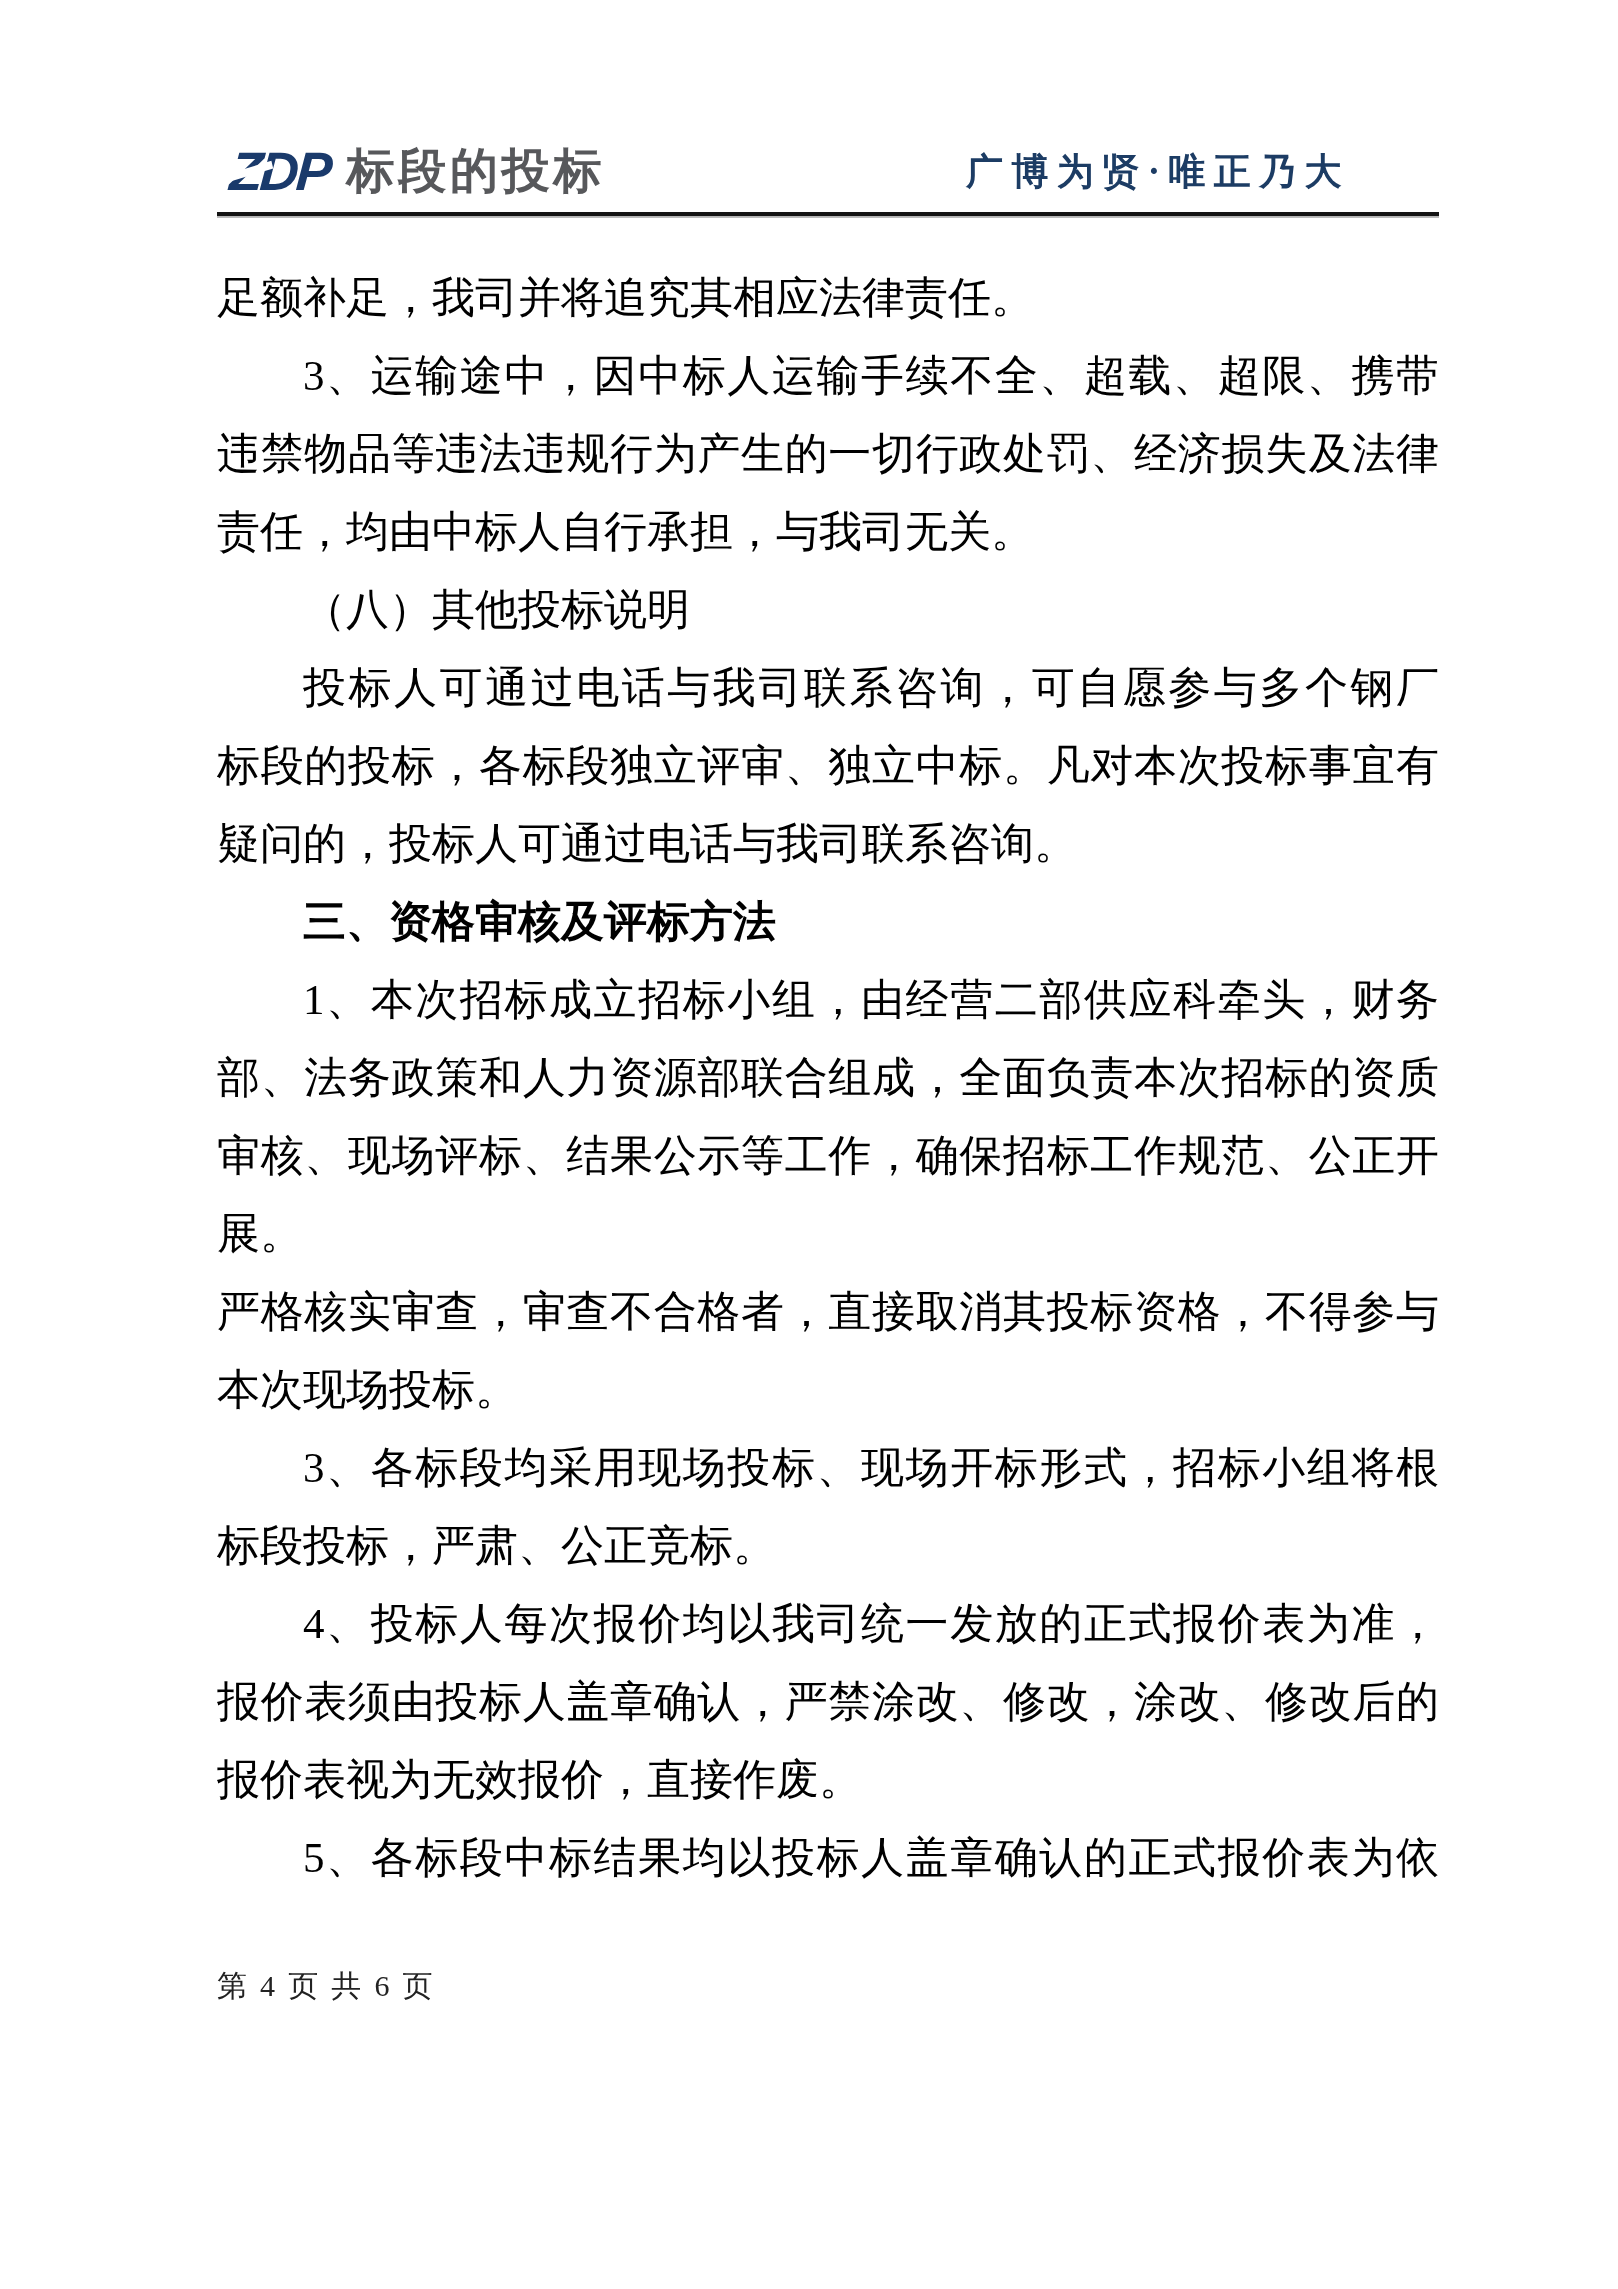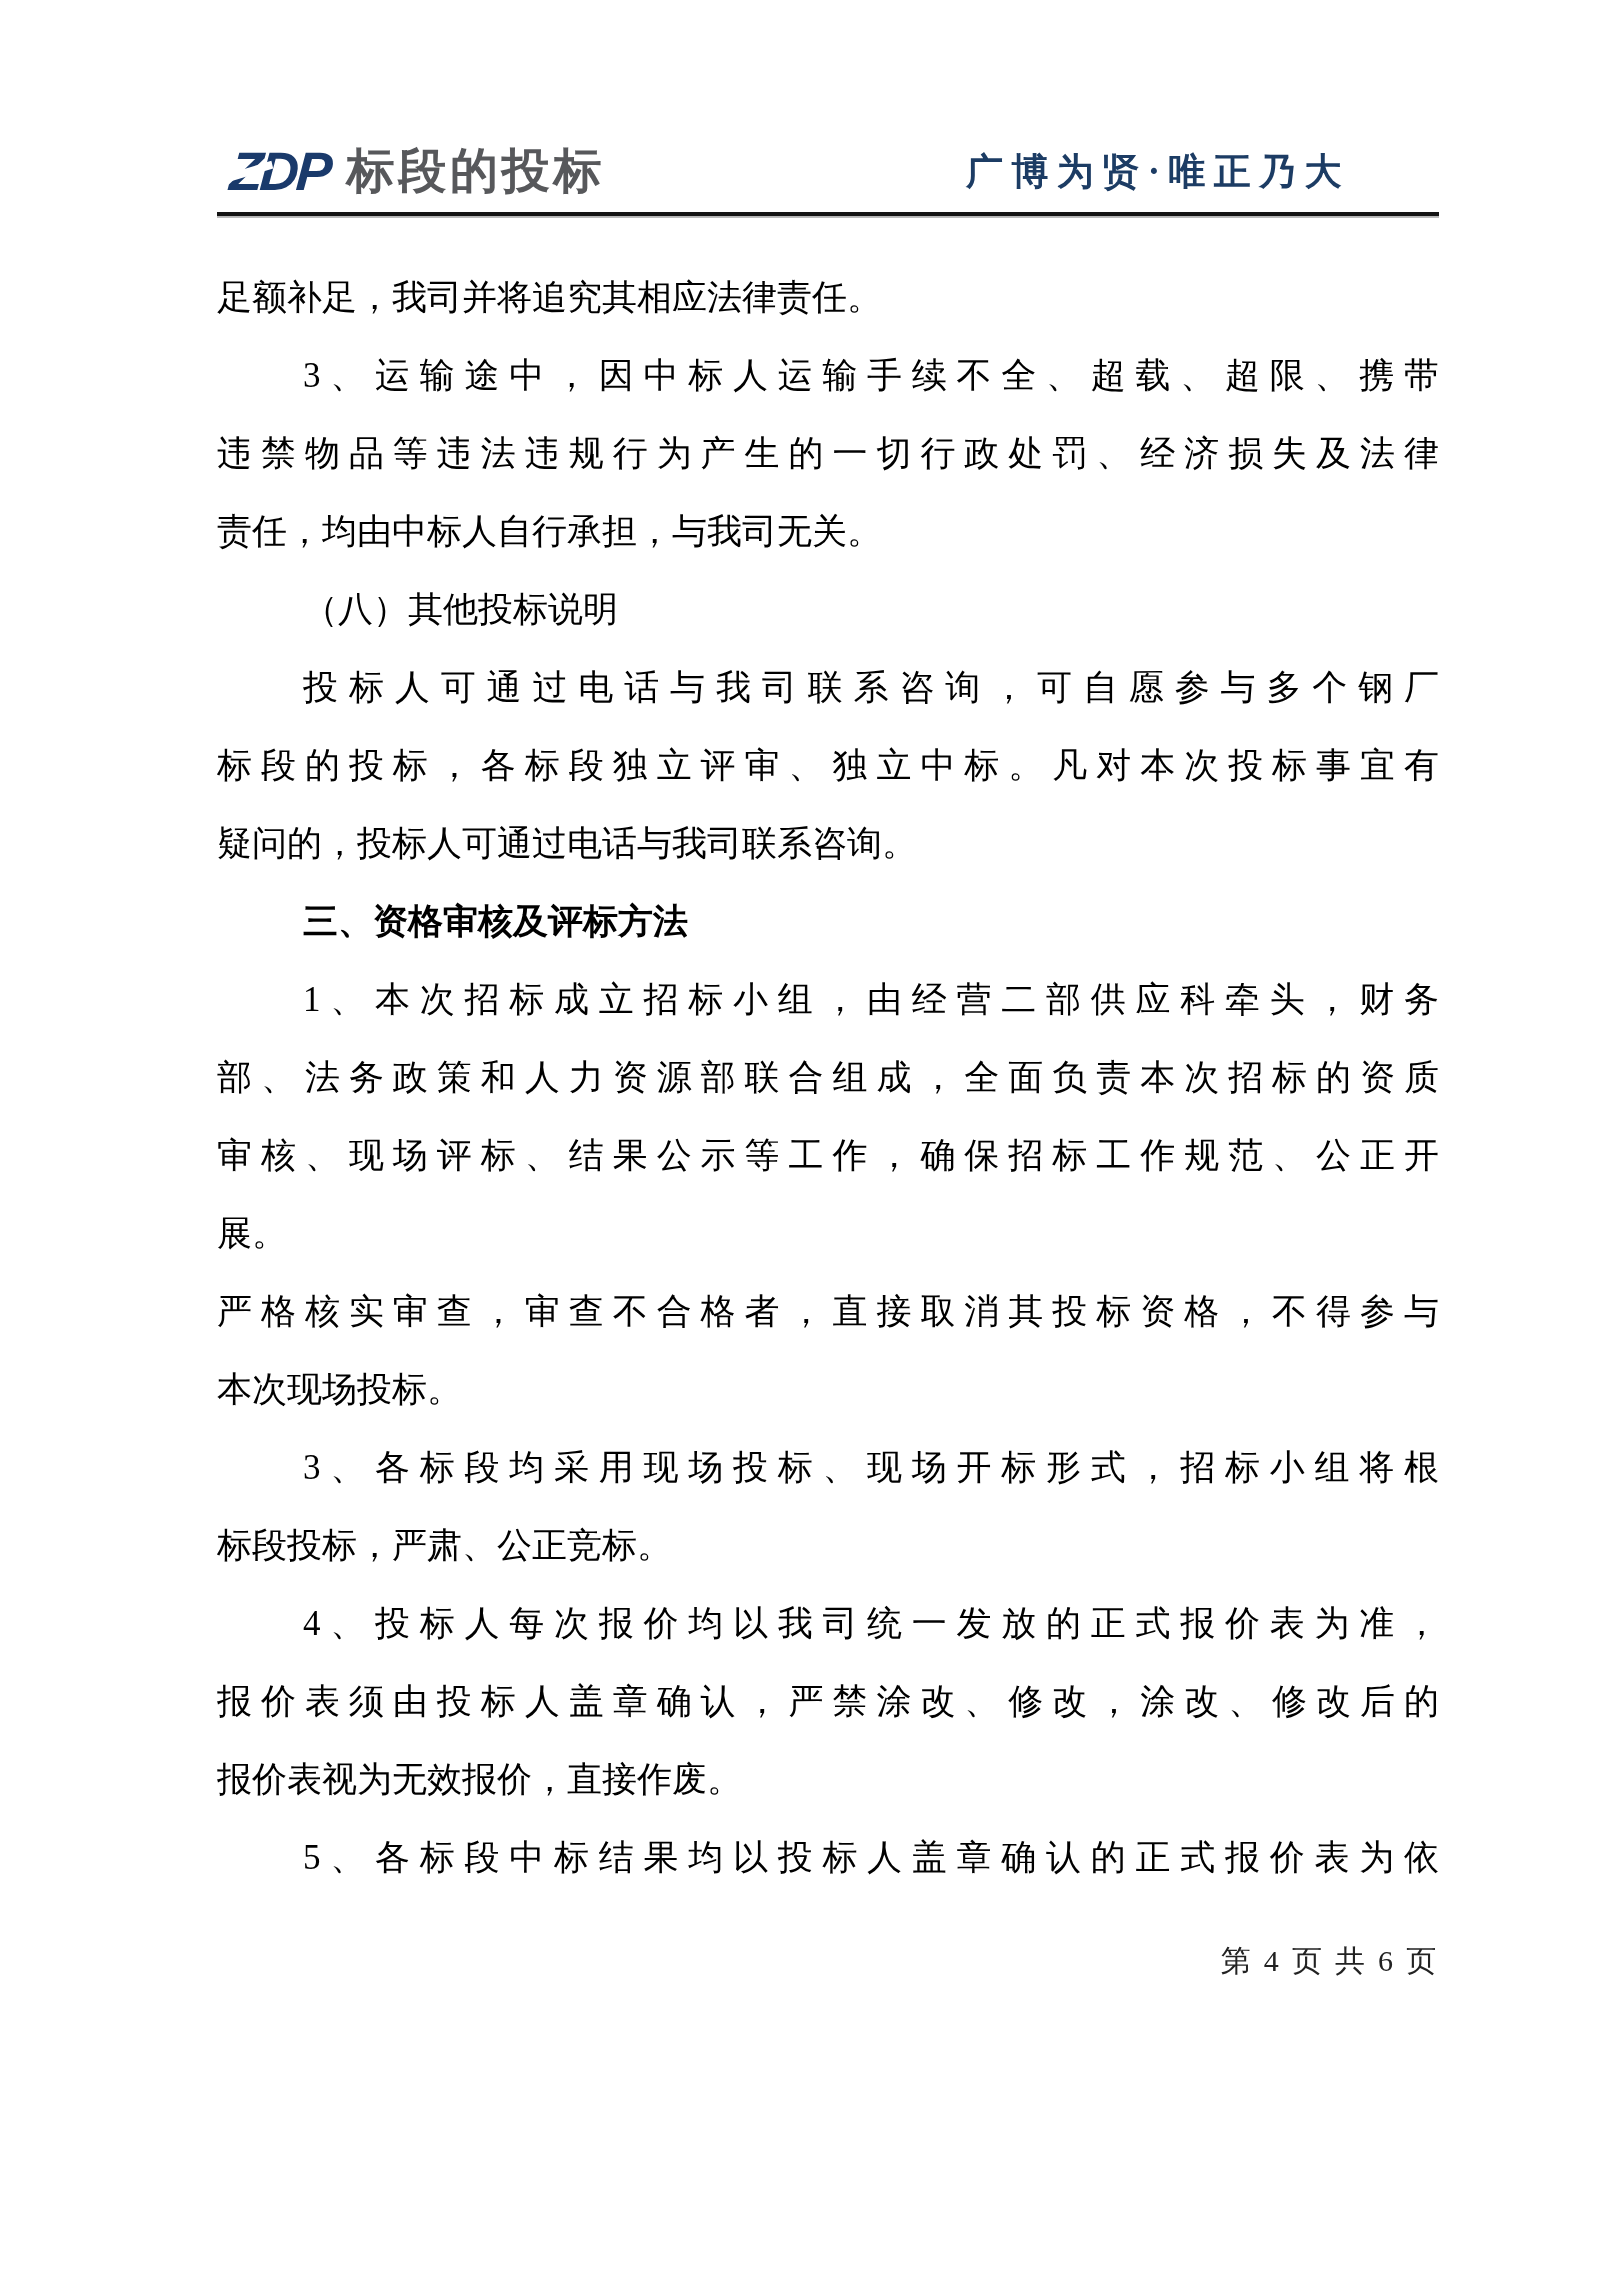--- a/index.html
+++ b/index.html
@@ -51,30 +51,30 @@
     color:var(--slogan-blue);
     letter-spacing:8.4px;
     padding-right:89px;
   }
   .rule{
     margin-top:17px;height:3.7px;background:var(--rule);
     box-shadow:0 1.9px 0 #b5b5b5;
   }
   .doc-body{
     margin-top:43px;
-    font-size:35px;line-height:78px;
+    font-size:43px;line-height:78px;
     color:var(--text);
   }
   .line{min-height:78px;}
   .line.indent{text-indent:86px;}
   .line.fill{text-align:justify;text-align-last:justify;}
   .line.bold{font-weight:700;}
   .footer{
-    margin-top:45px;
-    text-align:right;
+    margin-top:70px;
+    text-align:left;
     font-size:30px;line-height:37px;
     color:var(--footer);
     letter-spacing:2.8px;
   }
 </style>
 </head>
 <body>
 
 <div class="page">
   <div class="header-row">

